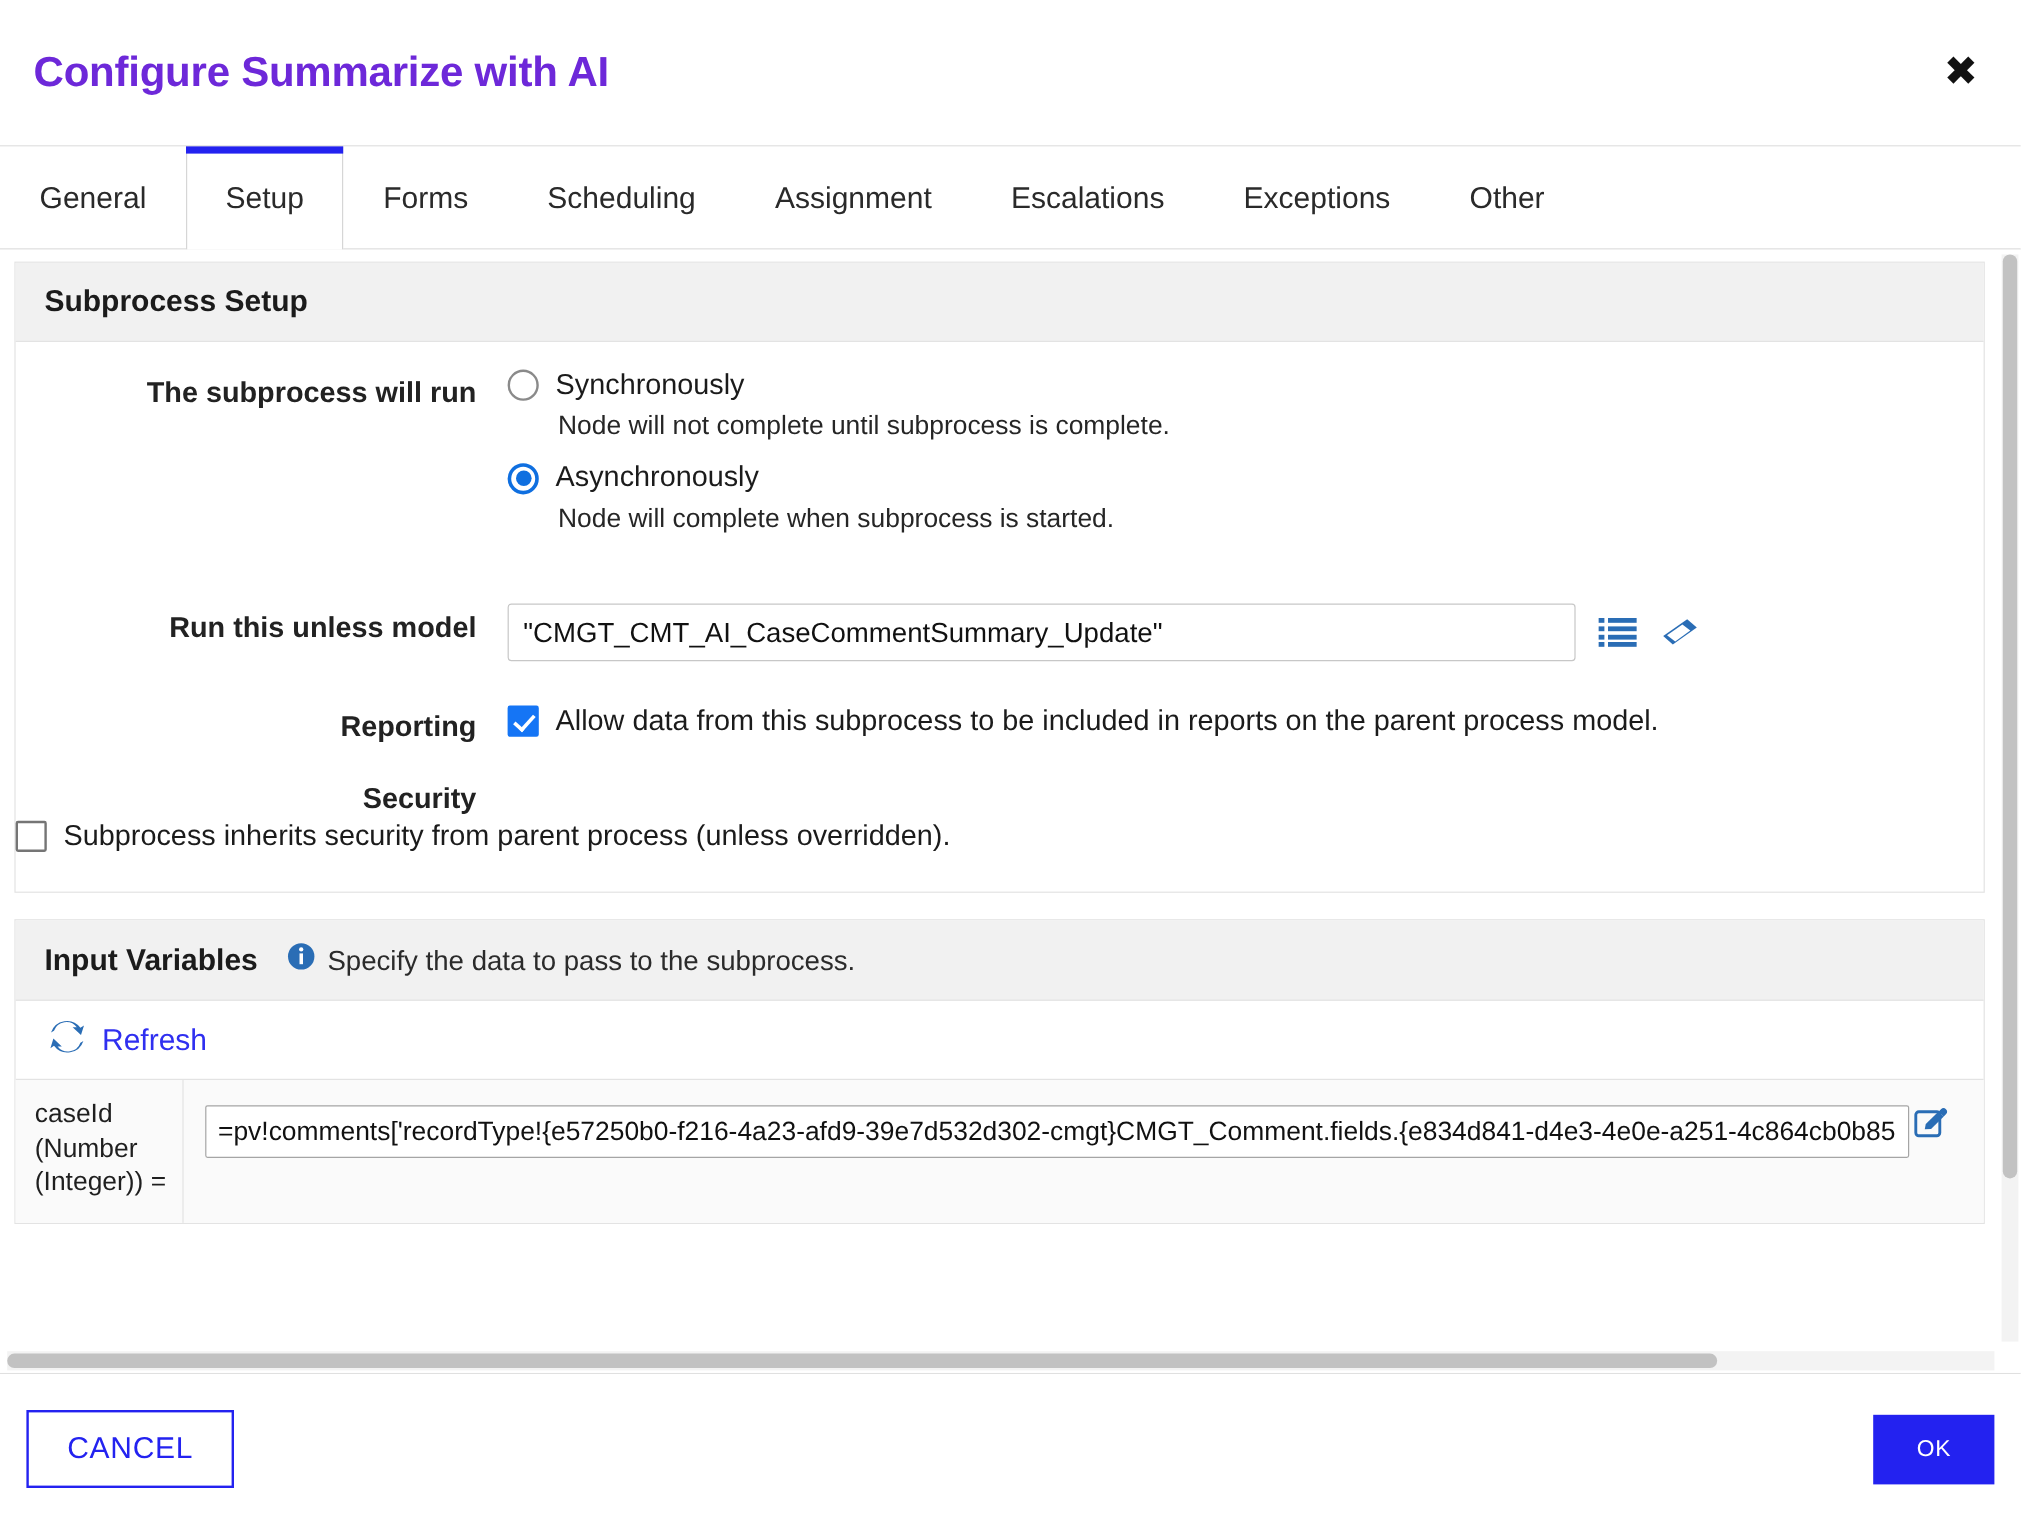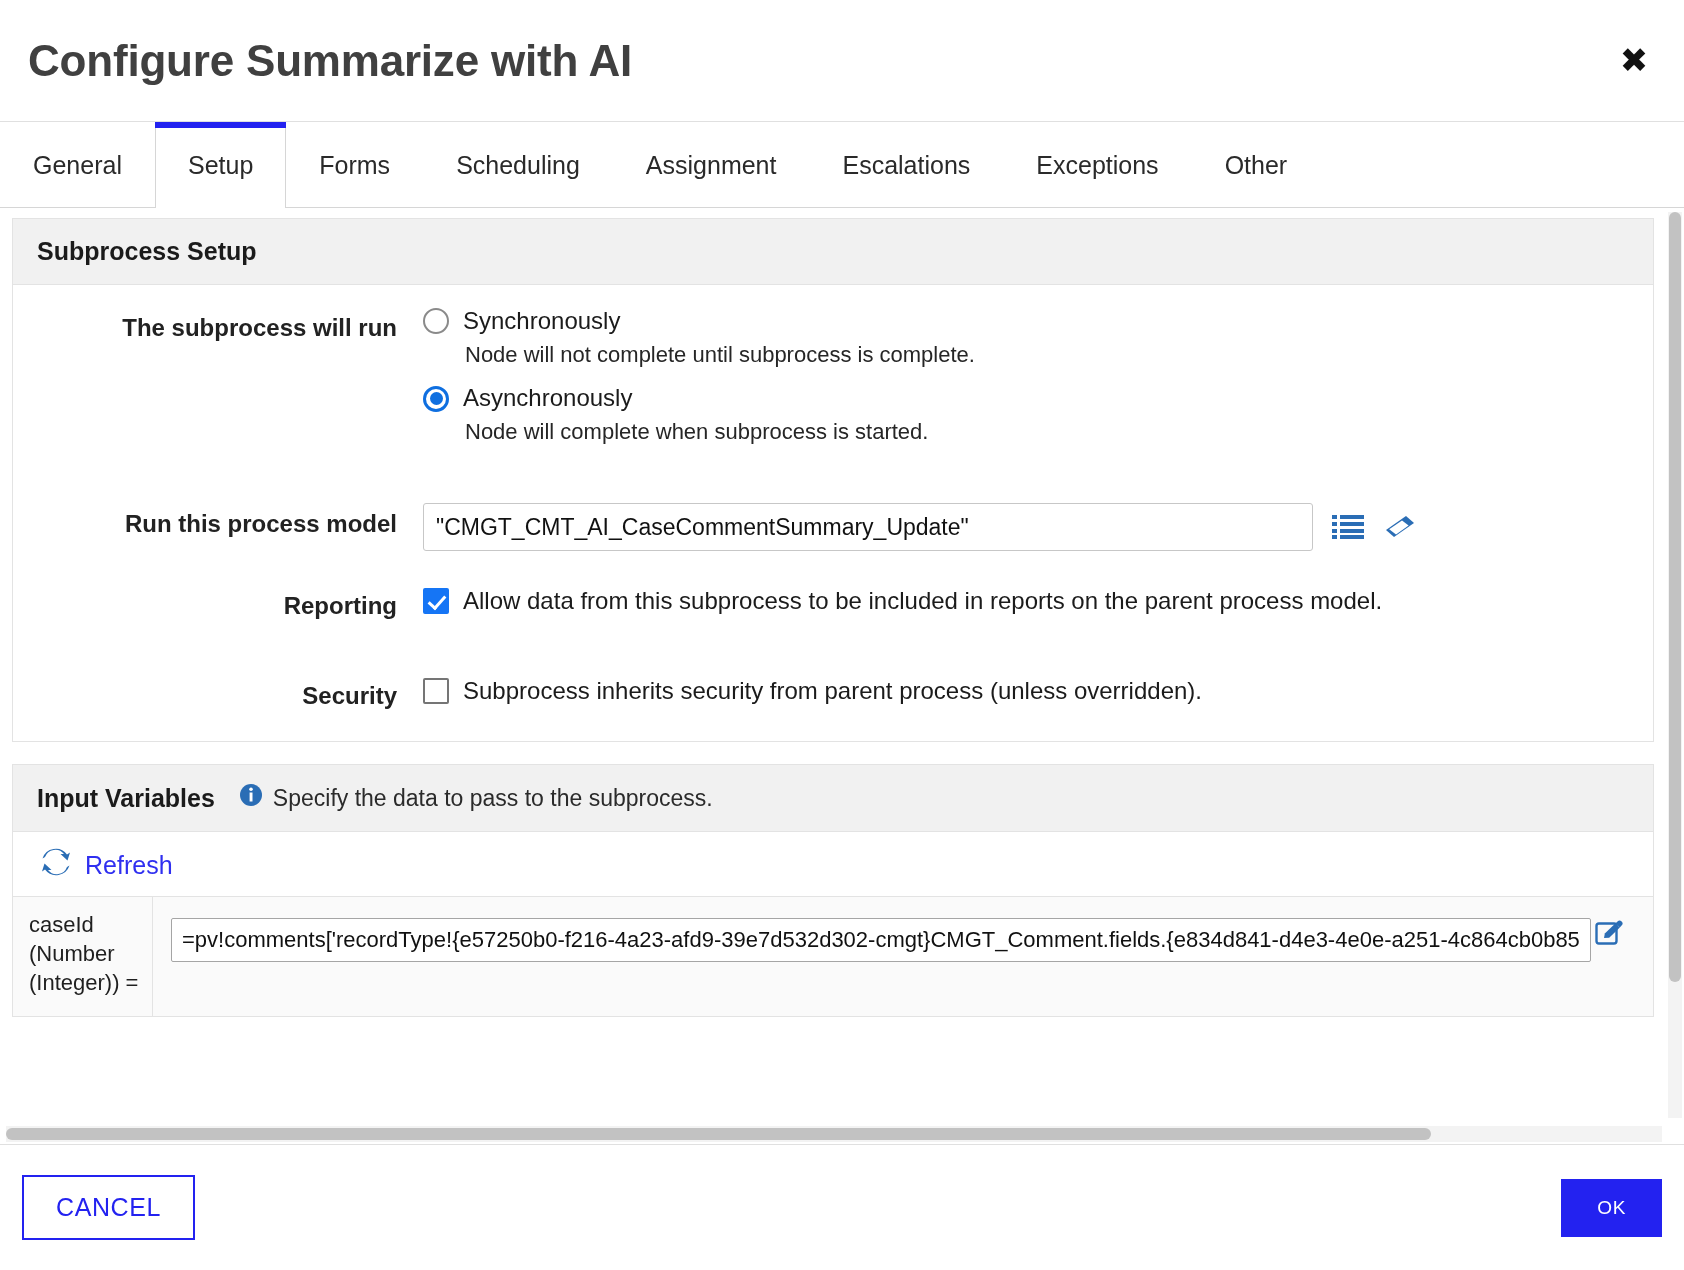--- a/index.html
+++ b/index.html
@@ -25,24 +25,24 @@
   .titlebar {
     height: 122px;
     min-height: 122px;
     border-bottom: 1px solid #e0e0e0;
     display: flex;
     align-items: center;
     padding: 0 30px 0 28px;
     position: relative;
   }
   .dialog-title {
-    font-size: 44px;
+    font-size: 35px;
     font-weight: bold;
     letter-spacing: -0.2px;
-    color: #404040;
+    color: #6d28d9;
   }
   .close-btn {
     position: absolute;
     right: 28px;
     top: 38px;
     width: 44px; height: 44px;
     display: flex; align-items: center; justify-content: center;
     font-size: 34px;
     line-height: 1;
     color: #111111;
@@ -404,21 +404,21 @@
               <div class="radio-line">
                 <span class="radio checked"></span>
                 <span>Asynchronously</span>
               </div>
               <div class="radio-desc">Node will complete when subprocess is started.</div>
 
             </div>
           </div>
 
           <div class="row" style="margin-top:42px;">
-            <div class="row-label">Run this process model</div>
+            <div class="row-label">Run this unless model</div>
             <div class="row-field">
               <div class="input-row">
                 <input class="text-input" type="text" value="&quot;CMGT_CMT_AI_CaseCommentSummary_Update&quot;" style="">
                 <span class="icon-btn">
                   <svg width="32" height="26" viewBox="0 0 32 26" aria-hidden="true">
                     <g fill="#2a6db5">
                       <rect x="0" y="1" width="5" height="4"></rect>
                       <rect x="0" y="8" width="5" height="4"></rect>
                       <rect x="0" y="15" width="5" height="4"></rect>
                       <rect x="0" y="21" width="5" height="4"></rect>
@@ -442,21 +442,21 @@
           <div class="row" style="margin-top:34px;">
             <div class="row-label">Reporting</div>
             <div class="row-field">
               <div class="cb-line" style="max-width:1030px;">
                 <span class="cbox checked"></span>
                 <span>Allow data from this subprocess to be included in reports on the parent process model.</span>
               </div>
             </div>
           </div>
 
-          <div class="row" style="margin-top:54px;">
+          <div class="row" style="margin-top:24px;flex-direction:column;">
             <div class="row-label">Security</div>
             <div class="row-field">
               <div class="cb-line">
                 <span class="cbox"></span>
                 <span>Subprocess inherits security from parent process (unless overridden).</span>
               </div>
             </div>
           </div>
 
         </div>

